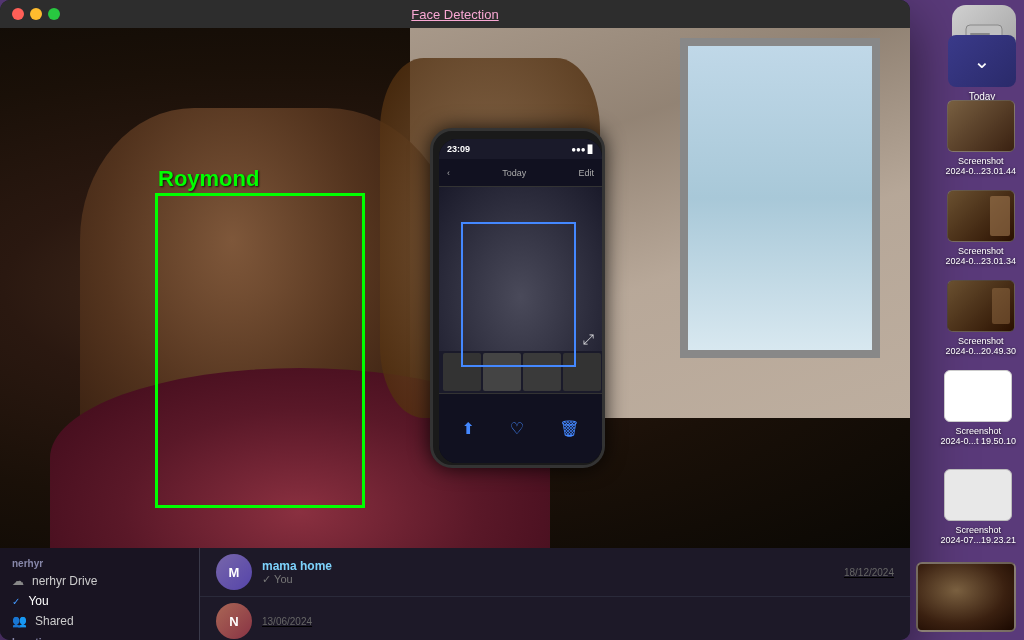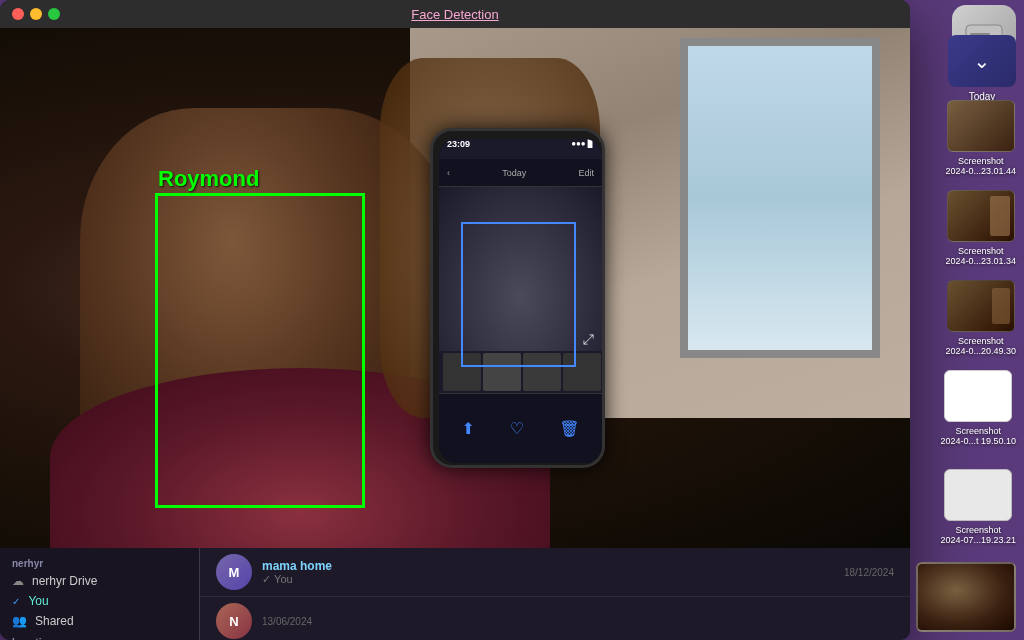--- a/index.html
+++ b/index.html
@@ -158,20 +158,21 @@
     }
 
     .phone-status-bar {
       position: absolute;
       top: 0;
       left: 0;
       width: 100%;
       height: 20px;
       background: #1a1a2a;
       display: flex;
+      align-items: center;
       justify-content: space-between;
       padding: 0 8px;
     }
 
     .phone-time {
       color: #fff;
       font-size: 9px;
       font-weight: 600;
     }
 
@@ -359,20 +360,21 @@
       color: #777;
       font-size: 11px;
       white-space: nowrap;
       overflow: hidden;
       text-overflow: ellipsis;
     }
 
     .message-meta {
       text-align: left;
       flex-shrink: 0;
+      text-decoration: underline;
     }
 
     .message-date {
       color: #666;
       font-size: 10px;
     }
 
     
     .desktop-right {
       position: absolute;
@@ -622,21 +624,21 @@
   <div class="bottom-panel">
 
     <div class="sidebar">
       <div class="icloud-label">nerhyr</div>
       <div class="sidebar-item">
         <span class="sidebar-icon">☁</span>
         <span>nerhyr Drive</span>
       </div>
       <div class="sidebar-item">
         <span class="checkmark">✓</span>
-        <span style="color:#5eead4;">You</span>
+        <span style="color:#ffffff;">You</span>
       </div>
       <div class="sidebar-item">
         <span class="sidebar-icon">👥</span>
         <span>Shared</span>
       </div>
       <div class="locations-label">Locations</div>
 
     </div>
 
     <div class="message-list">

